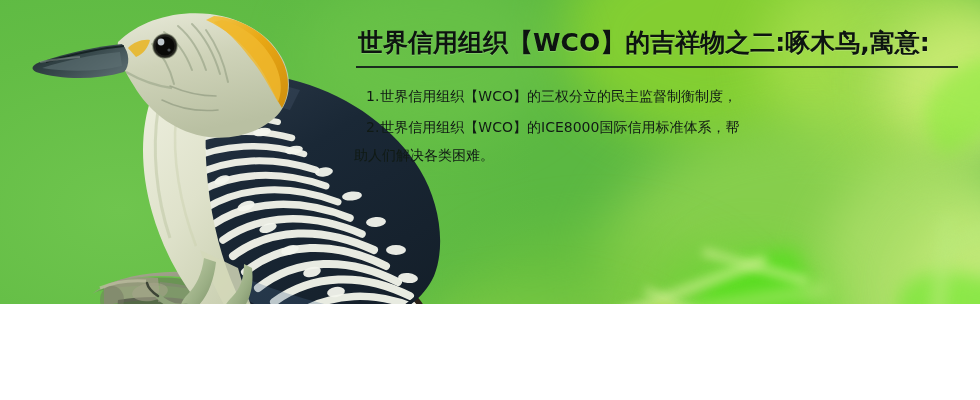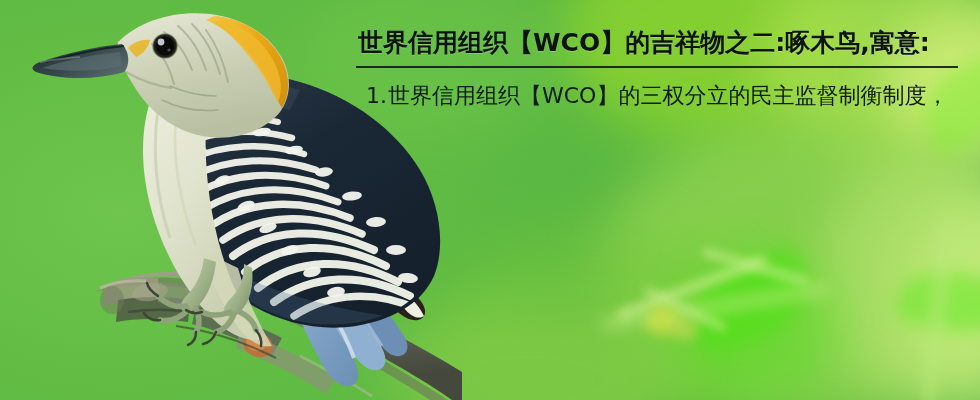--- a/index.html
+++ b/index.html
@@ -6,21 +6,21 @@
   html, body {
     margin: 0;
     padding: 0;
     background: #ffffff;
   }
   * { box-sizing: border-box; }
 
   .banner {
     position: relative;
     width: 980px;
-    height: 400px;
+    height: 304px;
     overflow: hidden;
     font-family: "DejaVu Sans", "Liberation Sans", sans-serif;
     background: #15803d;
   }
 
   
   .bg-layer {
     position: absolute;
     inset: 0;
     overflow: hidden;
@@ -127,21 +127,21 @@
     opacity: .92;
   }
   .body-list {
     margin: 14px 0 0 0;
     padding: 0;
     list-style: none;
   }
   .body-item {
     margin: 0 0 3px 0;
     padding: 0 0 0 14px;
-    font-size: 22px;
+    font-size: 14px;
     line-height: 28px;
     color: #101a14;
     font-weight: 500;
     text-indent: -0px;
     max-width: 600px;
   }
   .body-item .num { margin-right: 1px; }
   .body-item .l2txt { display: block; margin-left: -12px; }
 </style>
 </head>
@@ -402,16 +402,20 @@
 
     <div class="title-row">
       <h1 class="banner-title">世界信用组织【WCO】的吉祥物之二:啄木鸟,寓意:</h1>
     </div>
     <div class="title-rule"></div>
 
     <ul class="body-list">
       <li class="body-item">
         <span class="num">1.</span><span>世界信用组织【WCO】的三权分立的民主监督制衡制度，</span>
       </li>
+      <li class="body-item">
+        <span class="num">2.</span><span>世界信用组织【WCO】的ICE8000国际信用标准体系，帮</span>
+        <span class="l2txt">助人们解决各类困难。</span>
+      </li>
     </ul>
 
   </div>
 </div>
 
 </body></html>

